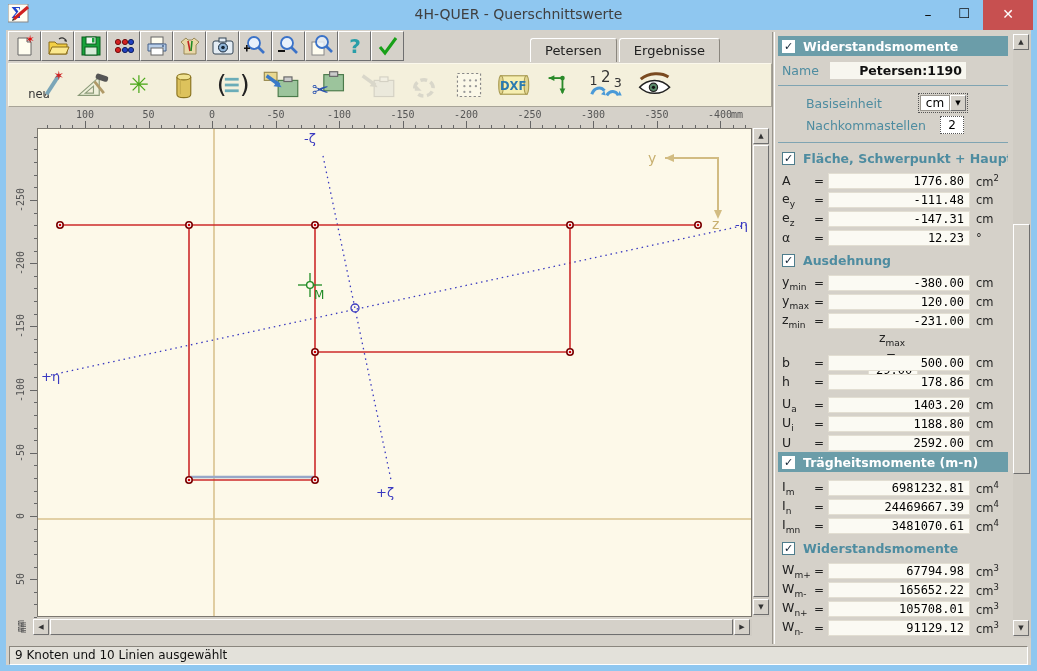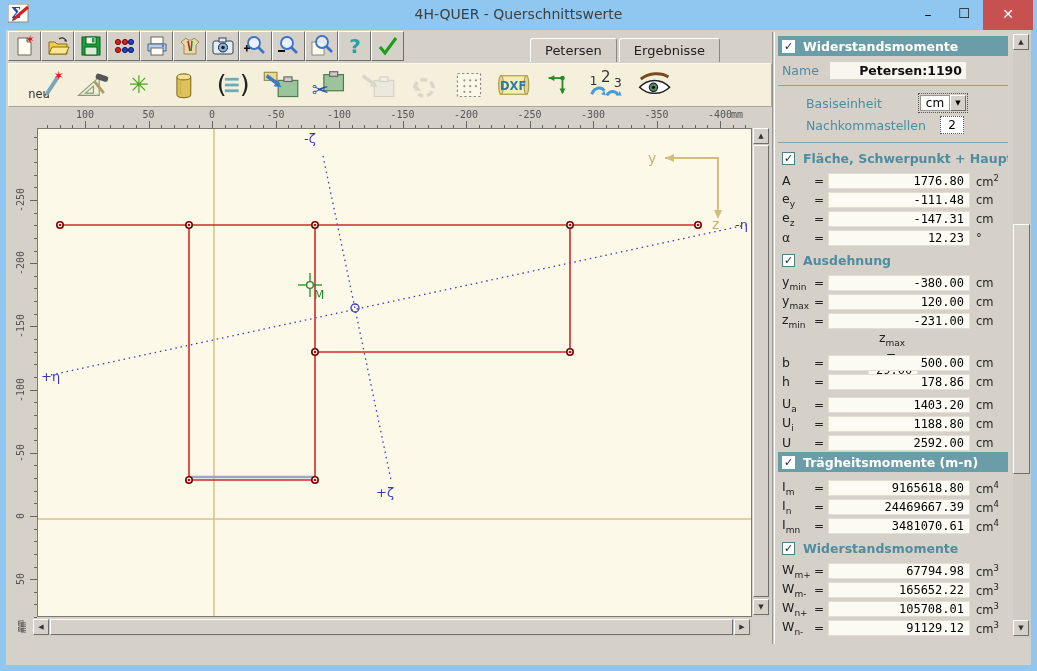--- a/index.html
+++ b/index.html
@@ -615,21 +615,21 @@
             <div class="field">2592.00</div>
             <div class="unit"><span>cm</span></div>
           </div>
           <div class="sec-bar">
             <div class="cbx">✓</div>
             <span>Trägheitsmomente (m-n)</span>
           </div>
           <div class="prow">
             <div class="sym"><span>I</span><sub>m</sub></div>
             <div class="eq">=</div>
-            <div class="field">9165618.80</div>
+            <div class="field">6981232.81</div>
             <div class="unit"><span>cm</span><sup>4</sup></div>
           </div>
           <div class="prow">
             <div class="sym"><span>I</span><sub>n</sub></div>
             <div class="eq">=</div>
             <div class="field">24469667.39</div>
             <div class="unit"><span>cm</span><sup>4</sup></div>
           </div>
           <div class="prow">
             <div class="sym"><span>I</span><sub>mn</sub></div>
@@ -666,14 +666,15 @@
             <div class="unit"><span>cm</span><sup>3</sup></div>
           </div>
         </div>
       <div class="p-scroll" id="pscroll">
           <div class="scroll-btn" style="top: 0px; left: 0px;">▲</div>
           <div class="scroll-btn" style="top: 586px; left: 0px;">▼</div>
           <div class="scroll-thumb" style="left: 0px; top: 190px; width: 17px; height: 250px;"></div>
         </div>
     </div>
 
+    <div class="statusbar">9 Knoten und 10 Linien ausgewählt</div>
   </div>
 </div>
 
 </body></html>

